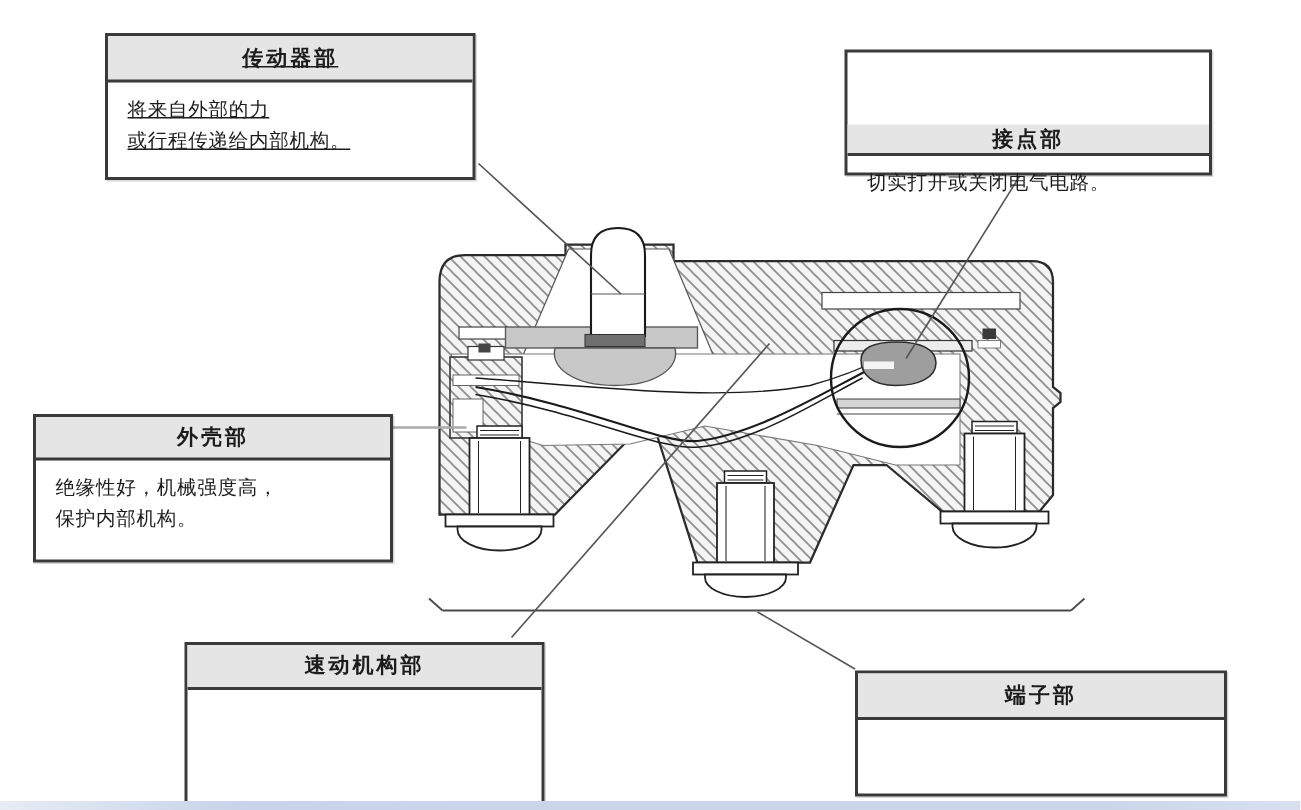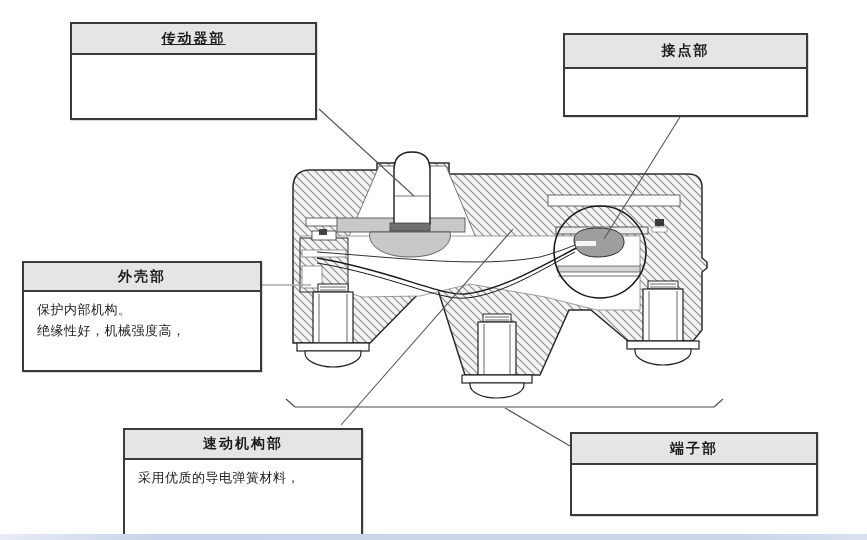--- a/index.html
+++ b/index.html
@@ -35,26 +35,26 @@
     letter-spacing:0.5px;
   }
   .footer-bar{
     position:absolute;left:0;bottom:0;width:867px;height:6px;
     background:linear-gradient(90deg,#e7ecf5 0%,#c9d4ea 18%,#ccd6ea 85%,#d8e0f0 100%);
   }
   
   #co-actuator{left:70px;top:22px;width:247px;height:98px;text-decoration:underline;}
   #co-actuator .hd{height:31px;}
   #co-contact{left:563px;top:33px;width:245px;height:84px;}
-  #co-contact .hd{height:34px;}
-  #co-housing{left:22px;top:261px;width:240px;height:111px;}
+  #co-contact .hd{height:21px;margin-top:48px;}
+  #co-housing{left:22px;top:276px;width:240px;height:99px;}
   #co-housing .hd{height:29px;}
   #co-snap{left:99px;top:428px;width:240px;height:124px;margin-left:24px;}
   #co-snap .hd{height:30px;}
-  #co-terminal{left:570px;top:432px;width:248px;height:84px;}
+  #co-terminal{left:570px;top:447px;width:248px;height:84px;}
   #co-terminal .hd{height:31px;}
 </style>
 </head>
 <body>
 
 <div class="stage">
 
   <svg class="diagram" width="867" height="540" viewBox="0 0 867 540">
     <defs>
       <pattern id="hatch" width="8" height="8" patternUnits="userSpaceOnUse">
@@ -160,38 +160,44 @@
       <line x1="319" y1="109" x2="414" y2="196" stroke="#555555" stroke-width="1.1"></line>
       <line x1="680" y1="117" x2="604" y2="239" stroke="#555555" stroke-width="1.1"></line>
       <line x1="262" y1="285" x2="311" y2="285" stroke="#aaaaaa" stroke-width="1.6"></line>
       <line x1="513" y1="229" x2="341" y2="425" stroke="#555555" stroke-width="1.1"></line>
       <polyline points="505,408 570,446" stroke="#555555" stroke-width="1.1"></polyline>
     </g>
   </svg>
 
   <div class="callout" id="co-actuator">
     <div class="hd">传动器部</div>
+    <div class="bd">
+      <div>将来自外部的力</div>
+      <div>或行程传递给内部机构。</div>
+    </div>
   </div>
 
   <div class="callout" id="co-contact">
     <div class="hd">接点部</div>
+    <div class="bd">
+      <div>切实打开或关闭电气电路。</div>
+    </div>
   </div>
 
   <div class="callout" id="co-housing">
     <div class="hd">外壳部</div>
     <div class="bd">
+      <div>绝缘性好，机械强度高，</div>
       <div>保护内部机构。</div>
-      <div>绝缘性好，机械强度高，</div>
     </div>
   </div>
 
   <div class="callout" id="co-snap">
     <div class="hd">速动机构部</div>
     <div class="bd">
-      <div>采用优质的导电弹簧材料，</div>
     </div>
   </div>
 
   <div class="callout" id="co-terminal">
     <div class="hd">端子部</div>
   </div>
 
   <div class="footer-bar"></div>
 </div>
 

